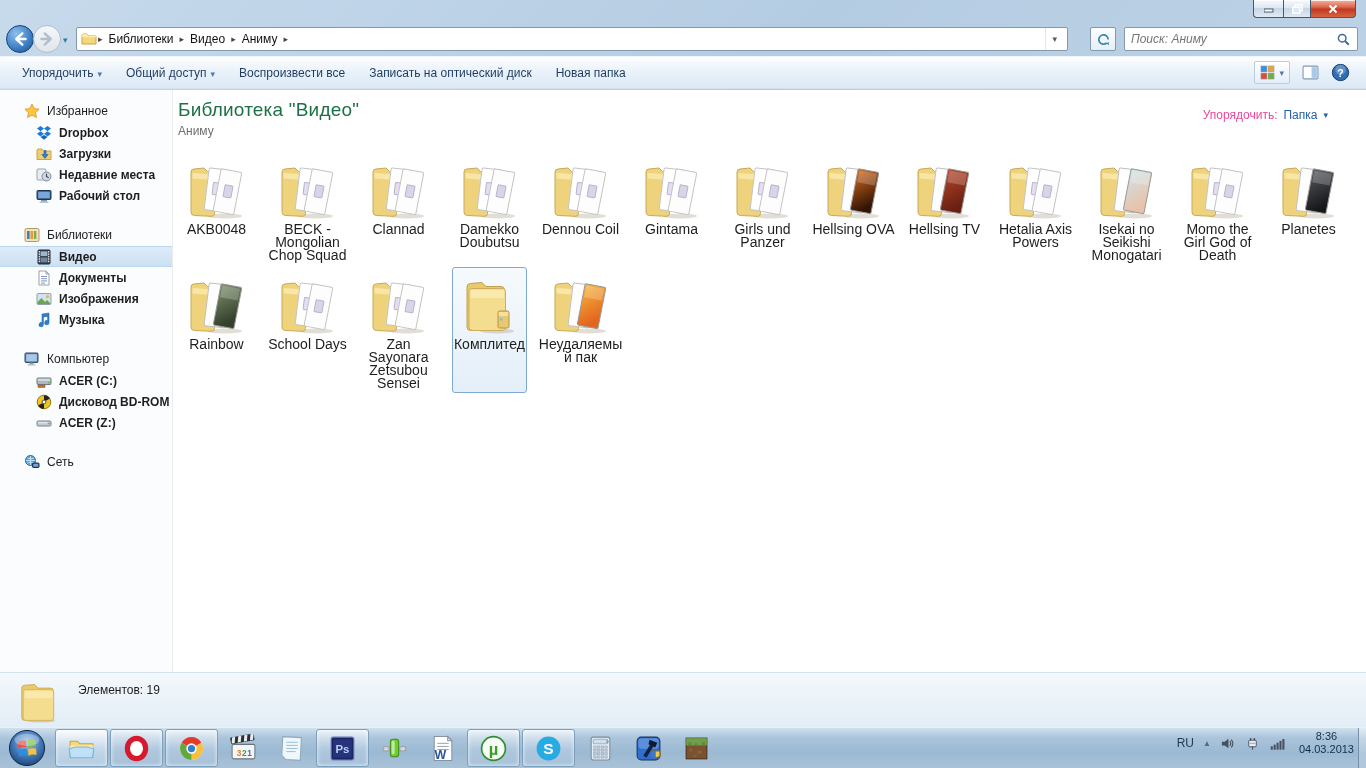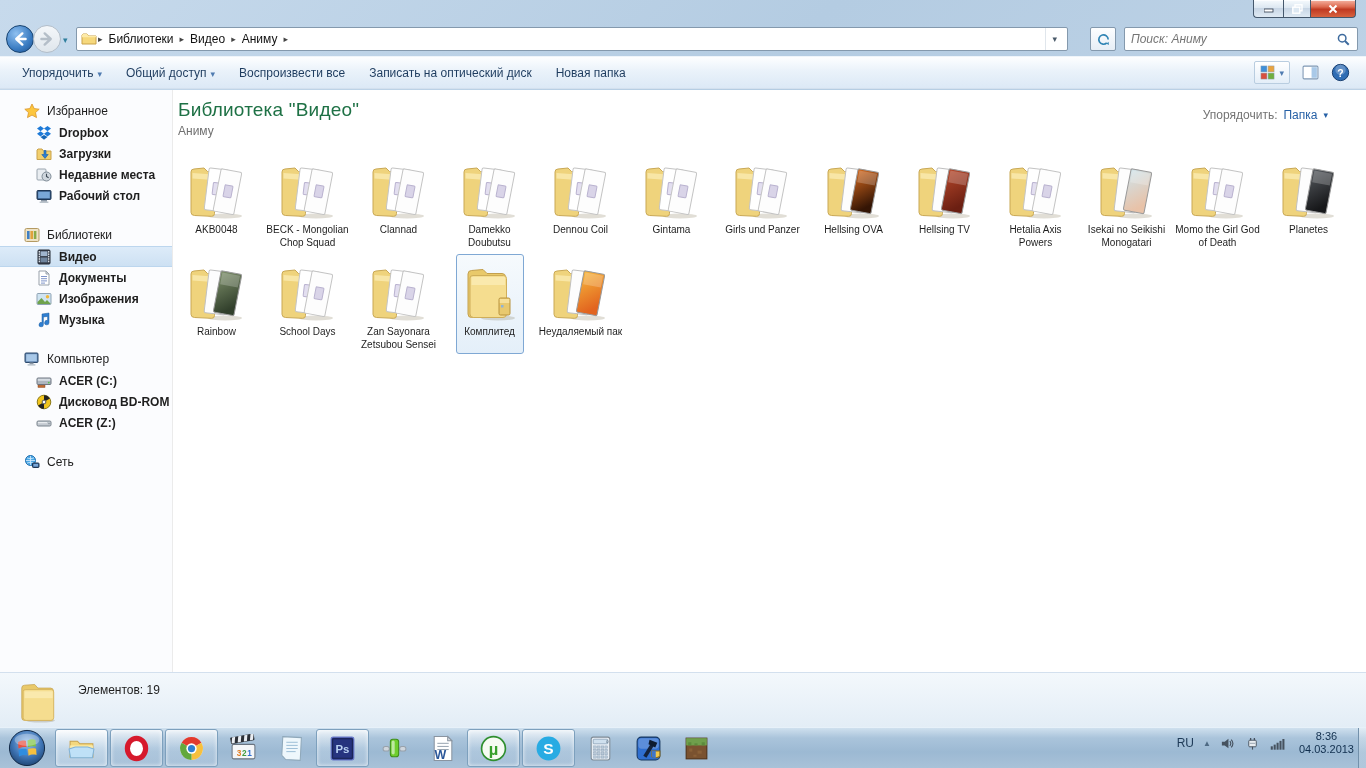--- a/index.html
+++ b/index.html
@@ -70,34 +70,34 @@
     border-bottom:1px solid #bcd6ee; height:21px; }
   .nicon { width:16px; height:16px; flex:0 0 16px; }
   .nicon svg { width:16px; height:16px; display:block; }
   .nav-label { white-space:nowrap; }
 
   #main { position:absolute; top:0; left:160px; right:0; bottom:0; overflow:hidden; }
   .libheader { padding:9px 20px 0 18px; position:relative; }
   .libtitle { font-size:19px; color:#1e7145; letter-spacing:.2px; }
   .libsub { font-size:12px; color:#707070; margin-top:3px; }
   .arrange { position:absolute; right:38px; top:18px; display:flex; align-items:center; gap:6px; }
-  .arrange .albl { color:#737373; }
+  .arrange .albl { color:#ec4899; }
   .arrange .aval { color:#2660a6; }
   .arrange .caret { color:#2660a6; font-size:9px; }
 
   .grid { display:flex; flex-wrap:wrap; align-content:flex-start;
     padding:14px 0 0 11px; width:1196px; }
   .tile { width:91px; display:flex; justify-content:center; margin-bottom:2px; }
   .tile-inner { display:flex; flex-direction:column; align-items:center;
     padding:3px 1px 2px; border:1px solid transparent; border-radius:3px; max-width:89px; }
   .tile.sel .tile-inner { border:1px solid #7fa8d4;
     background:linear-gradient(#f6fafd,#e4eff9); }
   .ficon { width:64px; height:64px; }
   .ficon svg { width:64px; height:64px; display:block; }
-  .flabel { margin-top:3px; font-size:10px; line-height:13px; text-align:center;
+  .flabel { margin-top:3px; font-size:14px; line-height:13px; text-align:center;
     color:#1e1e1e; max-width:87px; word-wrap:break-word; }
 
   
   #details { position:absolute; left:0; right:0; bottom:0; height:55px;
     background:linear-gradient(#f3f8fc,#e3edf6); border-top:1px solid #d3e0ee; }
   .bigfolder { position:absolute; left:16px; top:5px; width:46px; height:46px; }
   .bigfolder svg { width:46px; height:46px; }
   .statustext { position:absolute; left:78px; top:10px; color:#1e1e1e; }
 
   

